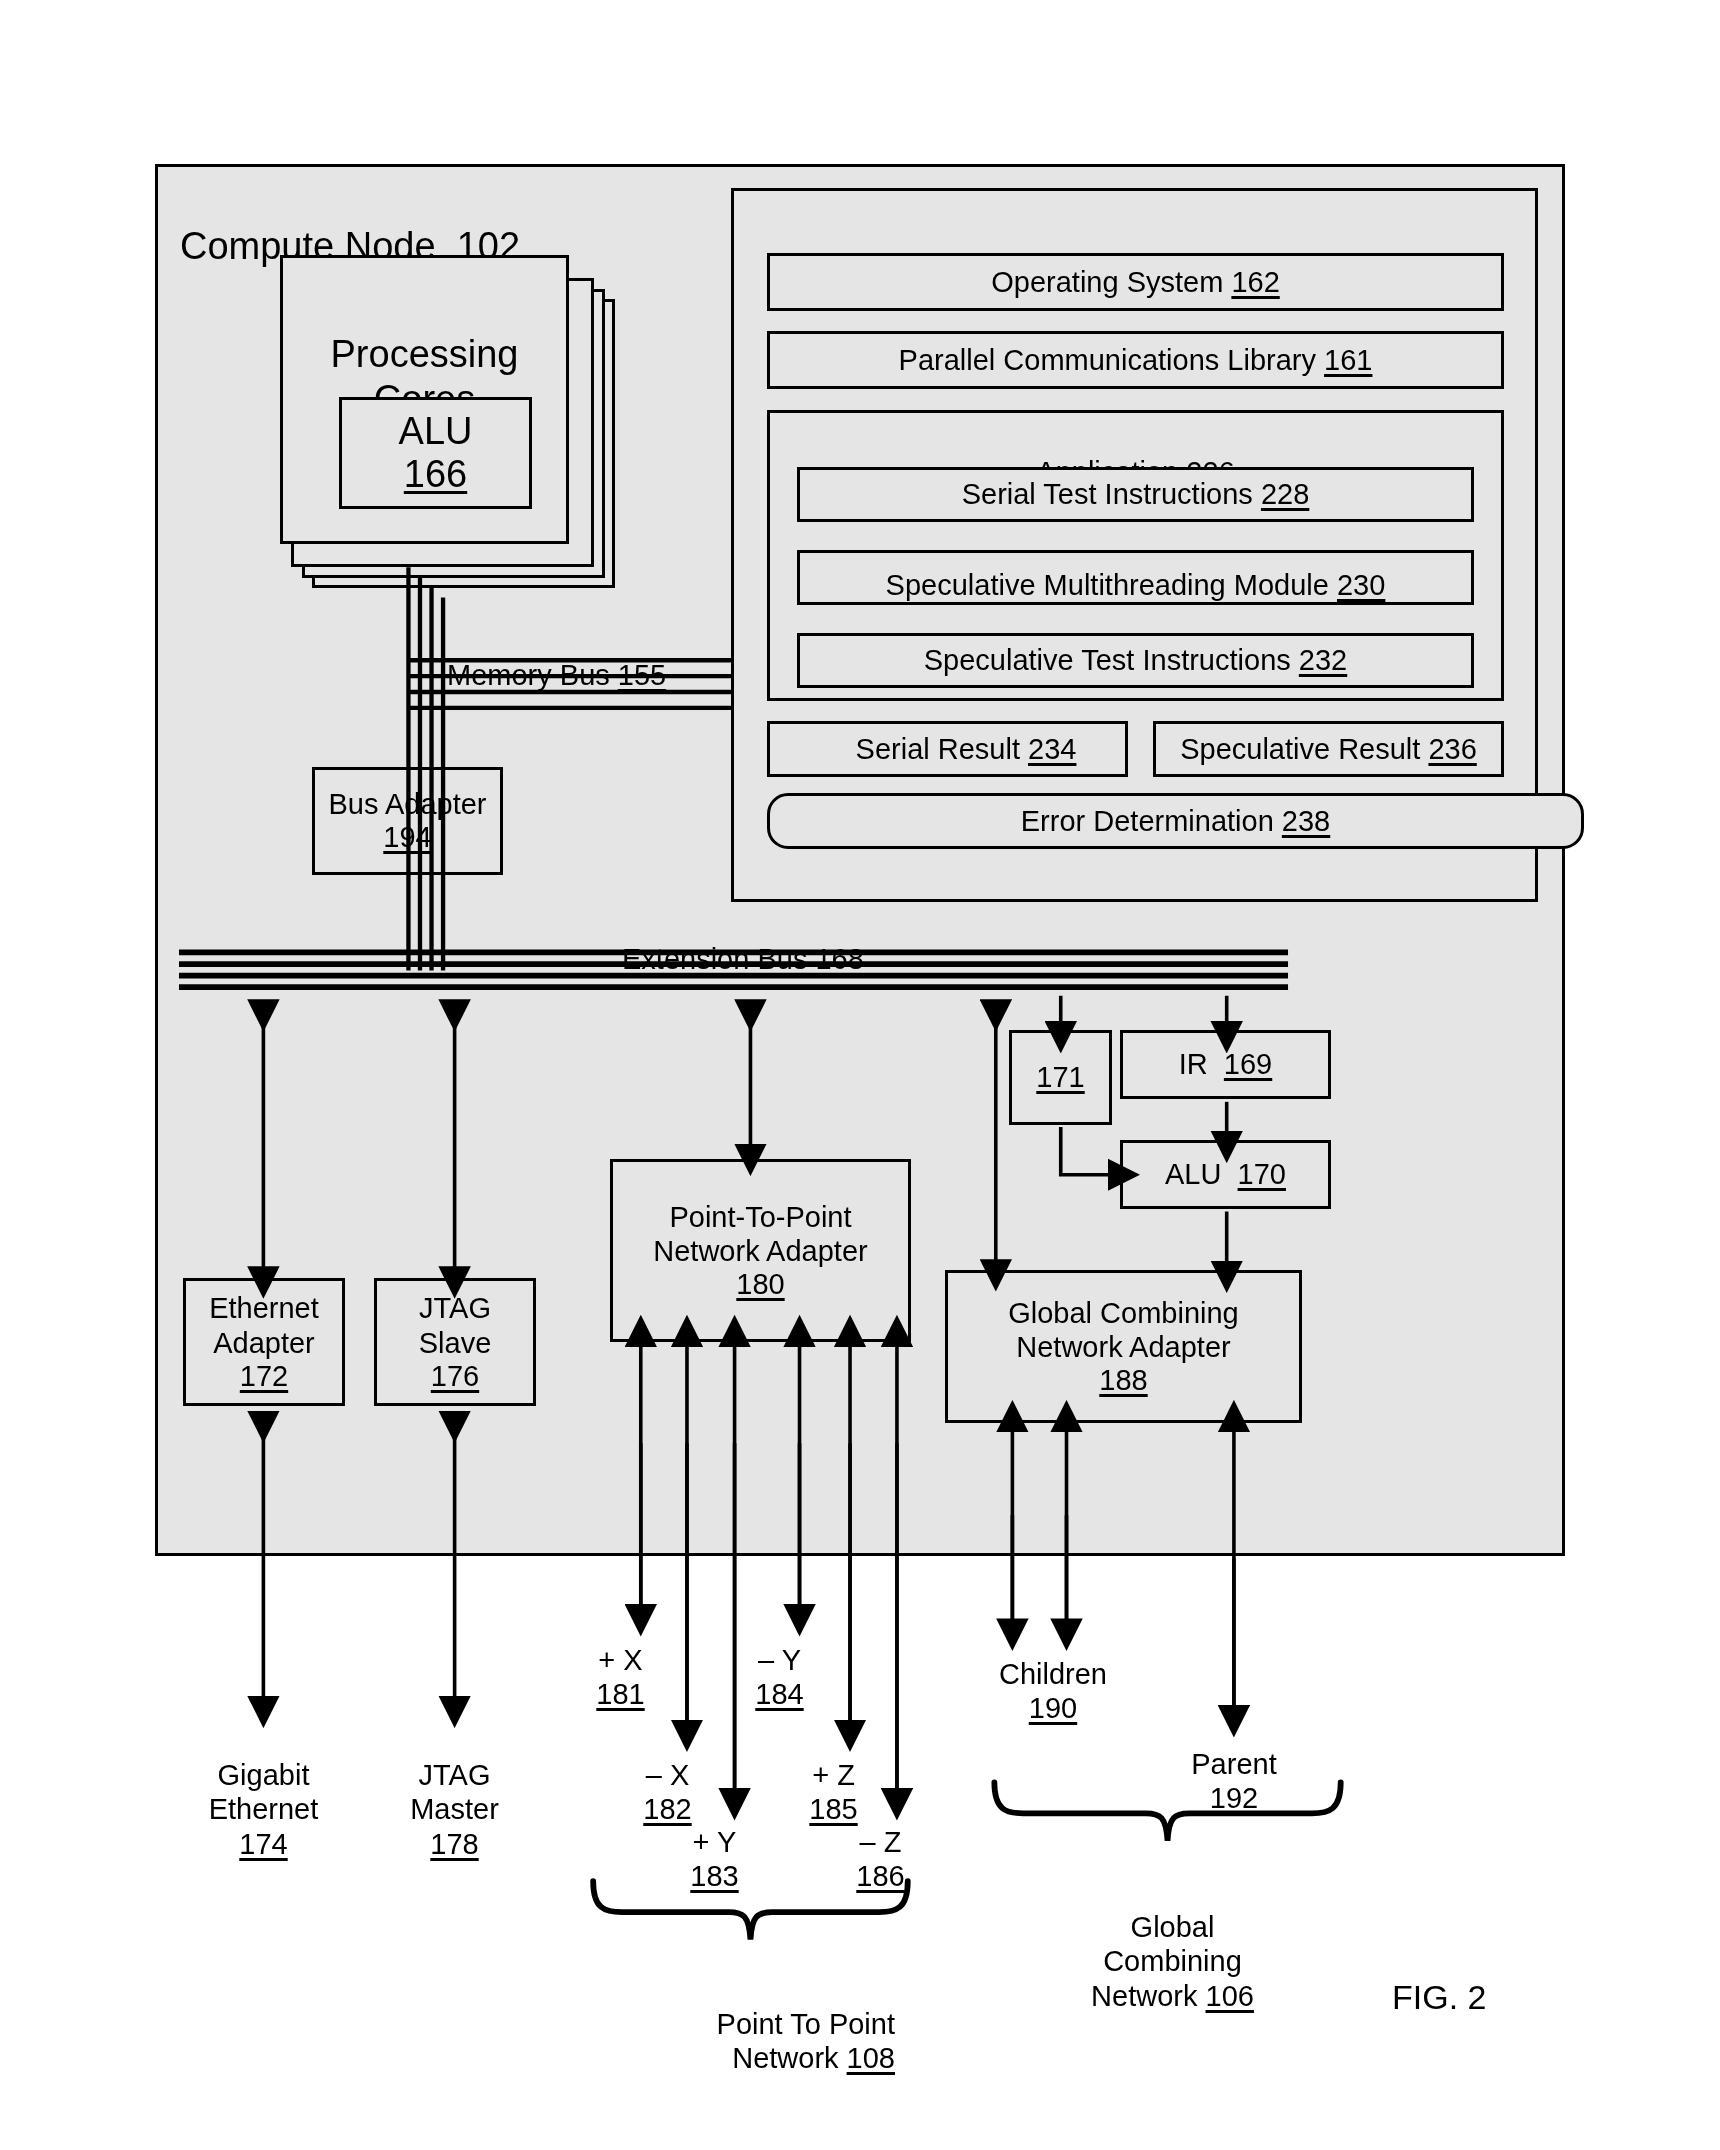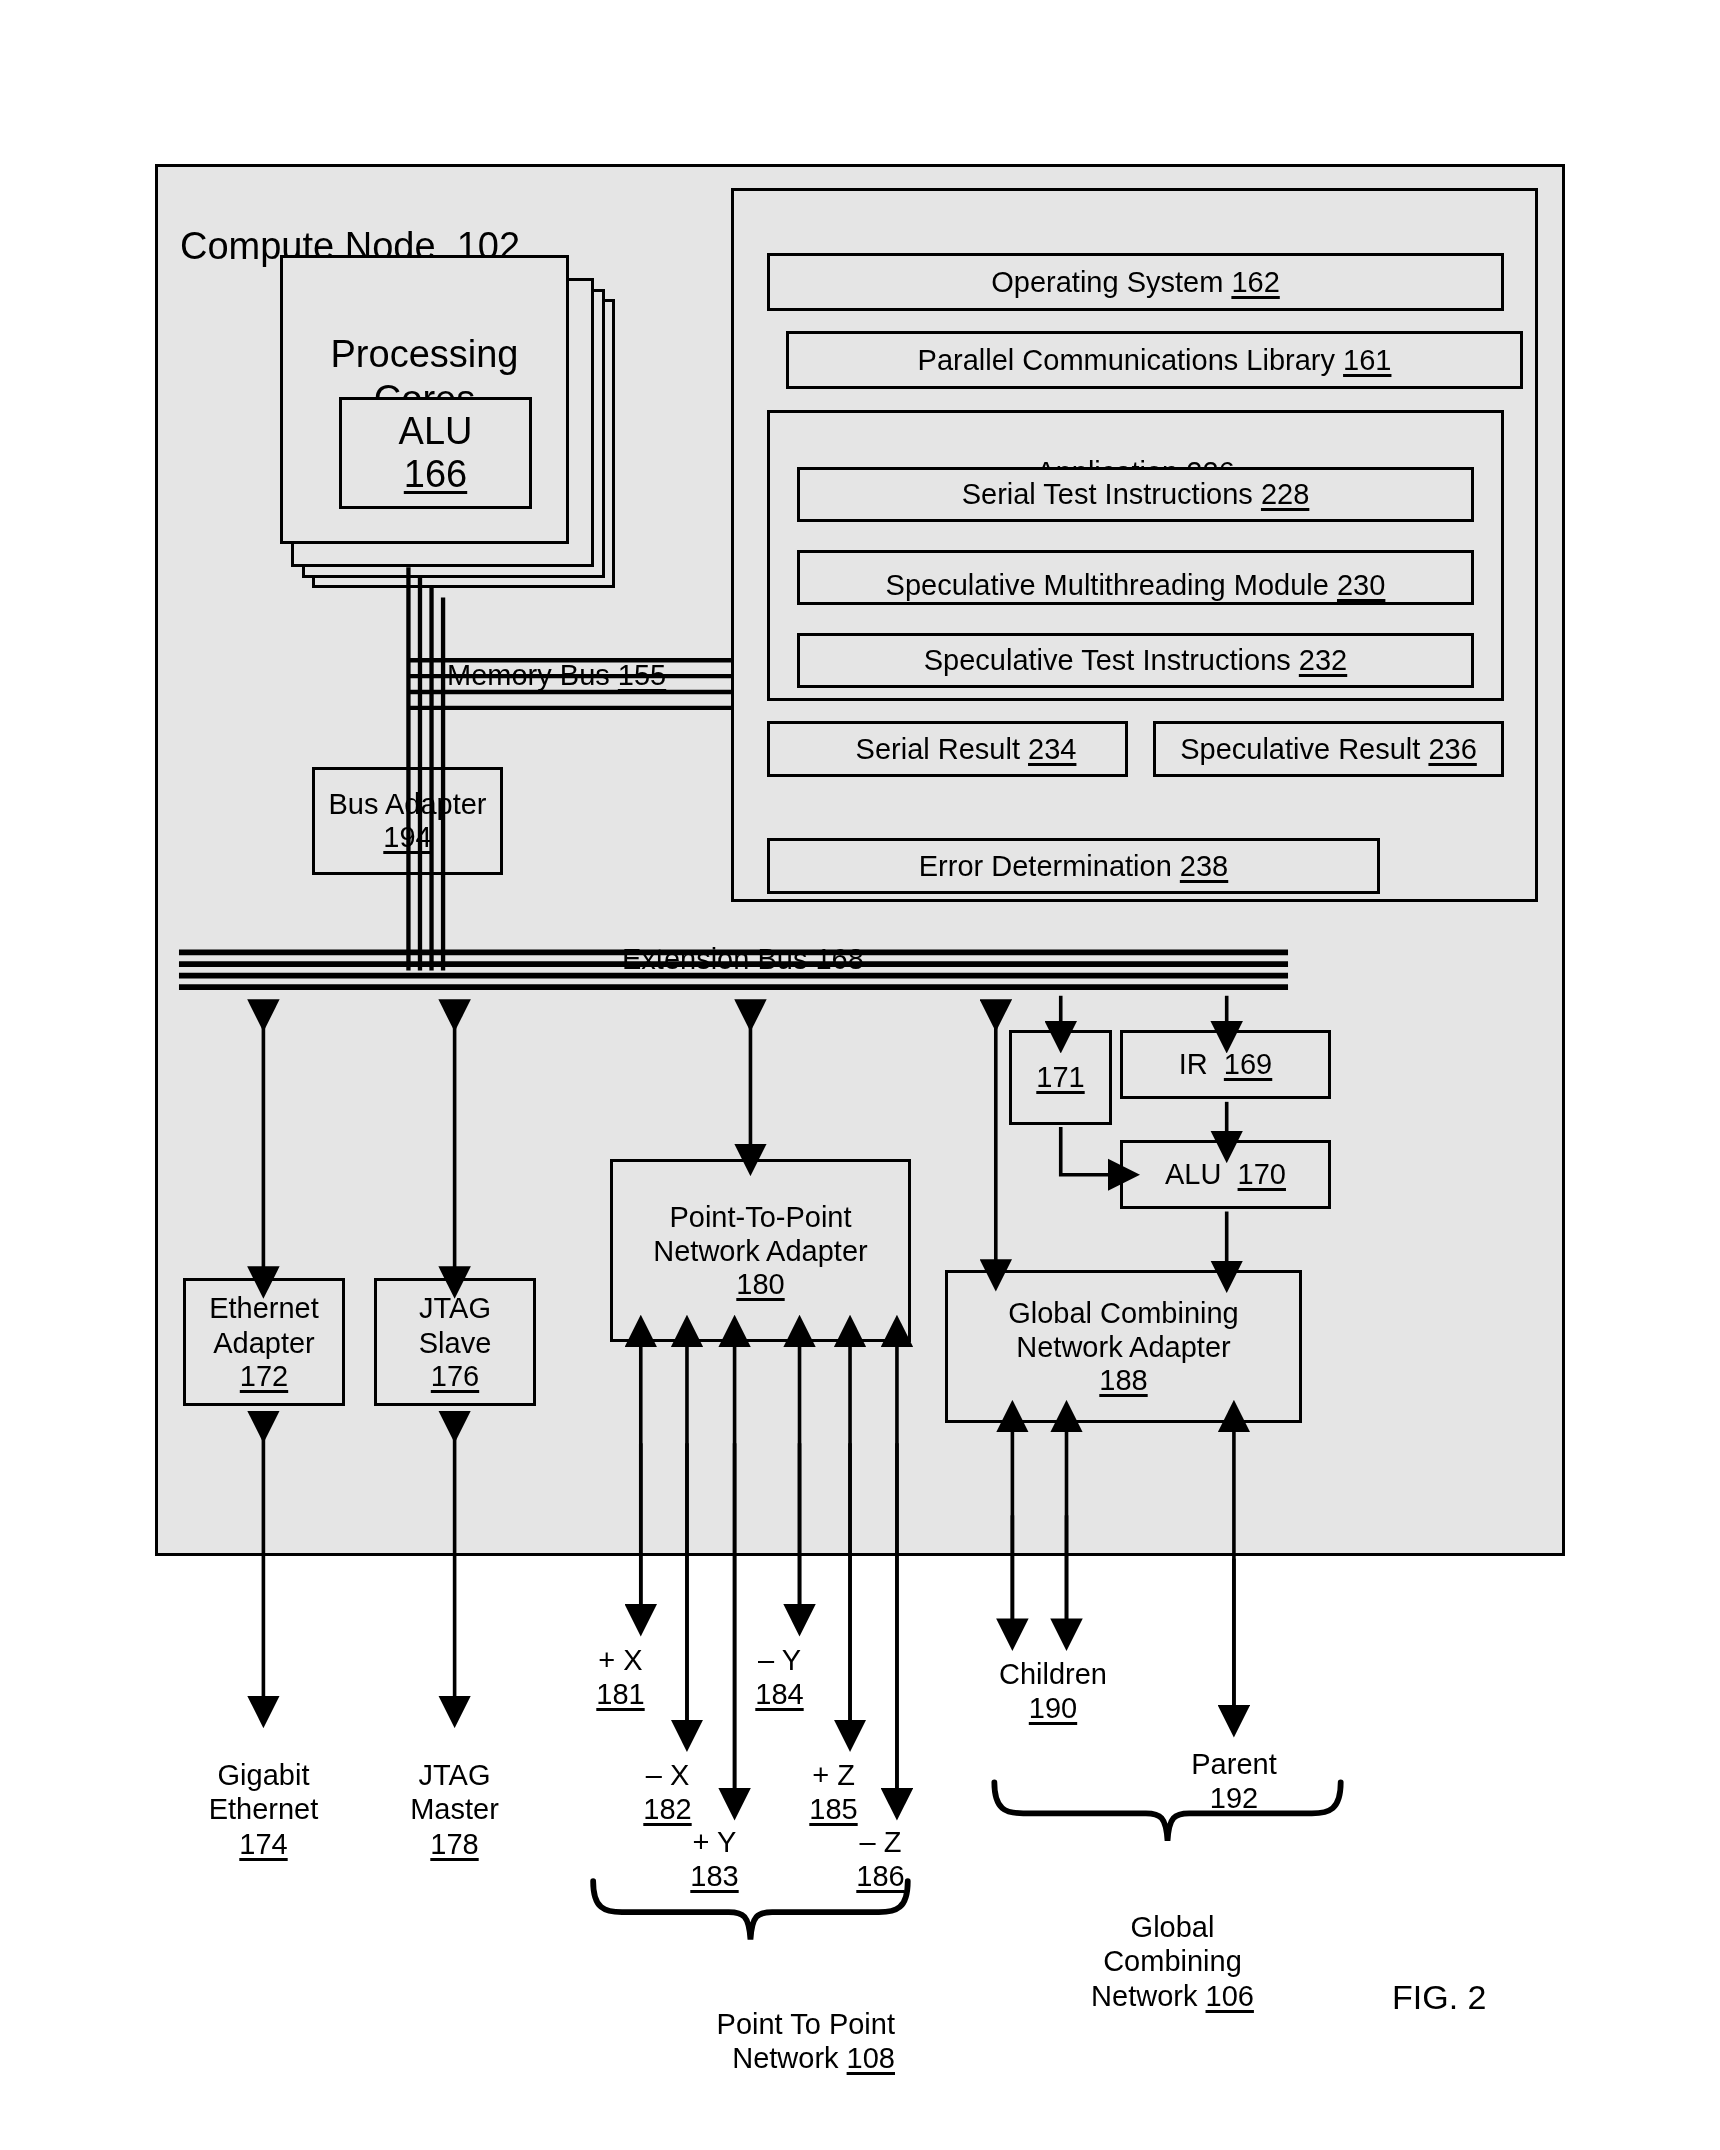--- a/index.html
+++ b/index.html
@@ -62,21 +62,21 @@
   <div class="lbl f44" style="left:731px;top:201px;width:807px;">
     <span>RAM</span>&nbsp;<u>156</u>
   </div>
 
   <div class="box ctr" style="left:767px;top:253px;width:737px;height:58px;">
     <div class="f40">
       <span>Operating System</span>&nbsp;<u>162</u>
     </div>
   </div>
 
-  <div class="box ctr" style="left:767px;top:331px;width:737px;height:58px;margin-left:19px;">
+  <div class="box ctr" style="left:767px;top:331px;width:737px;height:58px;">
     <div class="f40">
       <span>Parallel Communications Library</span>&nbsp;<u>161</u>
     </div>
   </div>
 
   <div class="box" style="left:767px;top:410px;width:737px;height:291px;"></div>
   <div class="lbl f40" style="left:767px;top:421px;width:737px;">
     <span>Application</span>&nbsp;<u>226</u>
   </div>
 
@@ -99,21 +99,21 @@
   <div class="box ctr" style="left:767px;top:721px;width:361px;height:56px;padding-left:37px;">
     <div class="f40">
       <span>Serial Result</span>&nbsp;<u>234</u>
     </div>
   </div>
   <div class="box ctr" style="left:1153px;top:721px;width:351px;height:56px;">
     <div class="f40">
       <span>Speculative Result</span>&nbsp;<u>236</u>
     </div>
   </div>
-  <div class="box ctr" style="left:767px;top:838px;width:613px;height:56px;">
+  <div class="box ctr" style="left:767px;top:793px;width:817px;height:56px;border-radius:21px;">
     <div class="f40">
       <span>Error Determination</span>&nbsp;<u>238</u>
     </div>
   </div>
 
   <div class="box ctr" style="left:183px;top:1278px;width:162px;height:128px;">
     <div class="f40 ctr" style="width:100%;">
       <div class="lbl" style="position:static;">Ethernet
 Adapter</div>
       <div><u>172</u></div>

